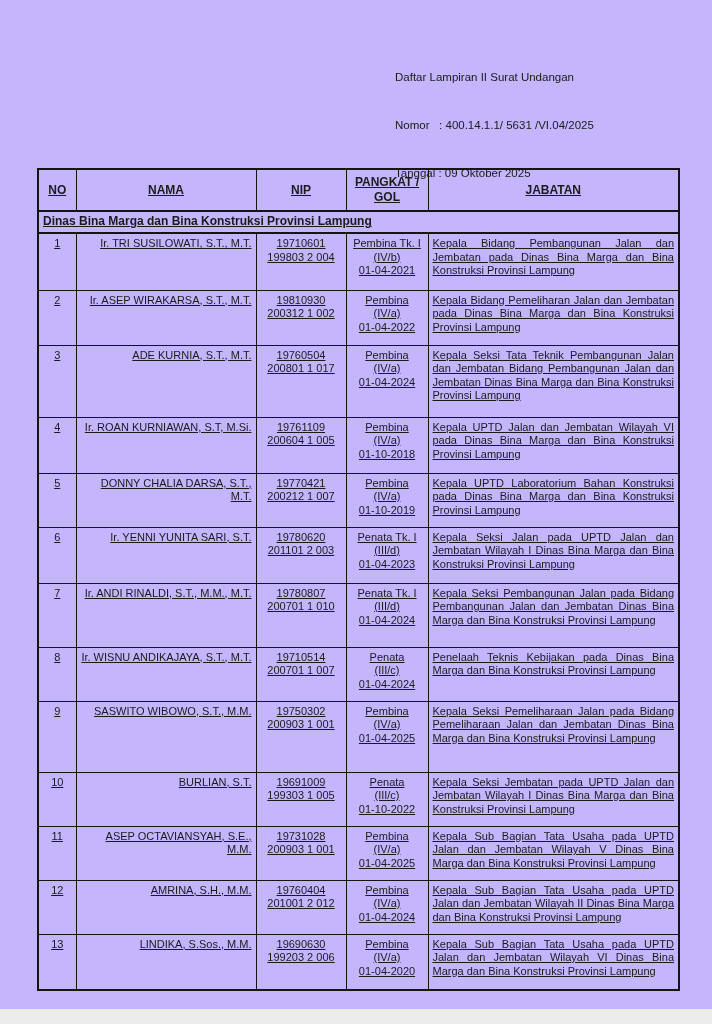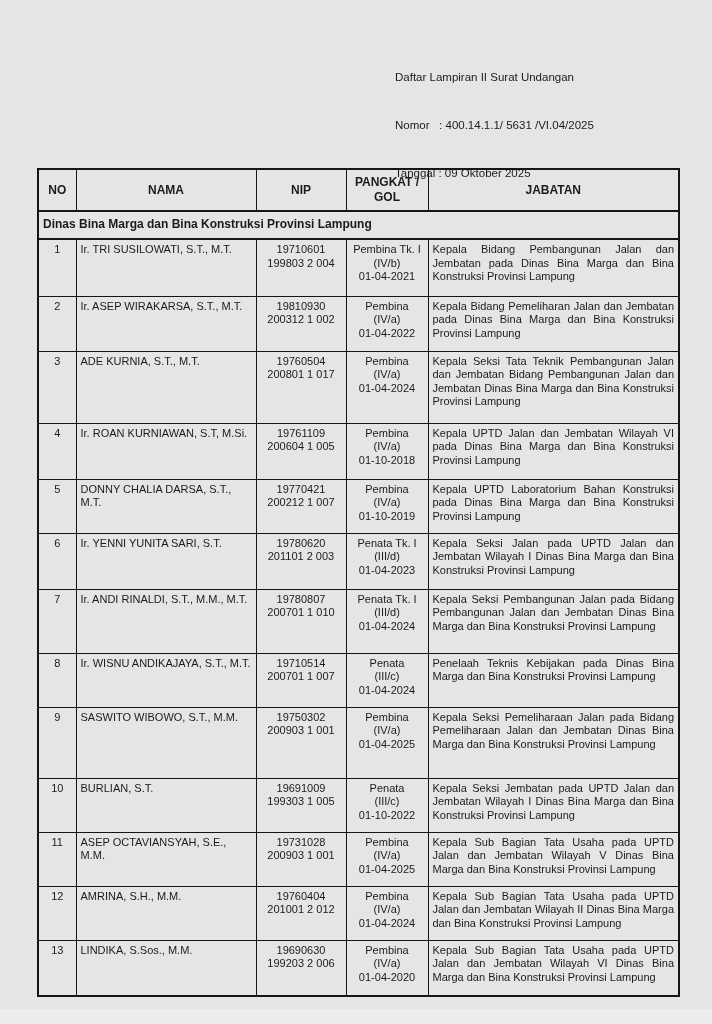--- a/index.html
+++ b/index.html
@@ -1,20 +1,20 @@
 <!DOCTYPE html>
 <html><head>
 <meta charset="utf-8">
 <style>
   html, body { margin: 0; padding: 0; background: #fff; }
   .page {
     position: relative;
     width: 712px;
     height: 1024px;
-    background: #e5e5e5;
+    background: #c4b5fd;
     font-family: "Liberation Sans", sans-serif;
     color: #1b1b1b;
     overflow: hidden;
   }
   .letterhead {
     position: absolute;
     left: 395px;
     top: 37px;
     font-size: 11.5px;
     line-height: 16px;
@@ -34,21 +34,21 @@
     position: absolute;
     left: 37px;
     top: 168px;
     width: 641px;
     border-collapse: collapse;
     table-layout: fixed;
   }
   .doc-table, .doc-table th, .doc-table td {
     border: 1.5px solid #151515;
   }
-  .doc-table { border-width: 2px; }
+  .doc-table { border-width: 2px; text-decoration: underline; }
   .doc-table th {
     font-size: 12px;
     font-weight: bold;
     text-align: center;
     vertical-align: middle;
     padding: 4px 2px;
     height: 42px;
     box-sizing: border-box;
     border-bottom-width: 2px;
     white-space: pre-line;
@@ -58,28 +58,28 @@
     font-size: 11px;
     line-height: 13.5px;
     vertical-align: top;
     padding: 3px 4px;
     box-sizing: border-box;
   }
   .section-row td {
     font-weight: bold;
     font-size: 12px;
     vertical-align: middle;
-    height: 28px;
+    height: 22px;
     padding-left: 4px;
     border-bottom-width: 2px;
   }
   .c-no   { text-align: center; }
   .c-nip  { text-align: center; white-space: pre-line; }
   .c-pangkat { text-align: center; white-space: pre-line; }
-  .c-nama { text-align: left; }
+  .c-nama { text-align: right; }
   .c-jabatan { text-align: justify; text-align-last: left; padding-right: 3px; }
   
   tbody tr:nth-child(2)  { height: 57px; }
   tbody tr:nth-child(3)  { height: 55px; }
   tbody tr:nth-child(4)  { height: 72px; }
   tbody tr:nth-child(5)  { height: 56px; }
   tbody tr:nth-child(6)  { height: 54px; }
   tbody tr:nth-child(7)  { height: 56px; }
   tbody tr:nth-child(8)  { height: 64px; }
   tbody tr:nth-child(9)  { height: 54px; }

